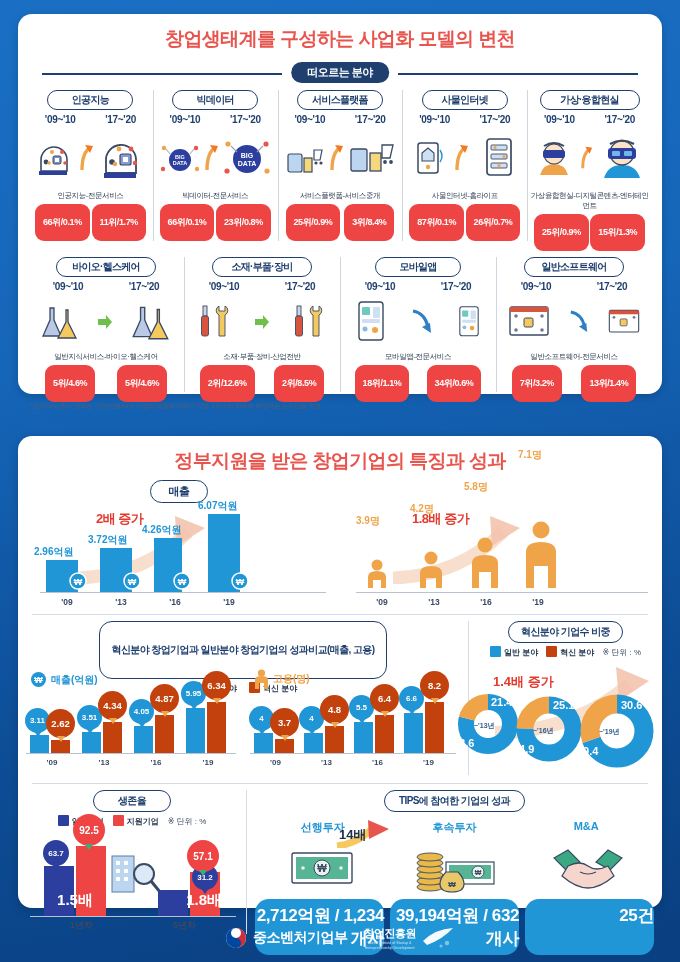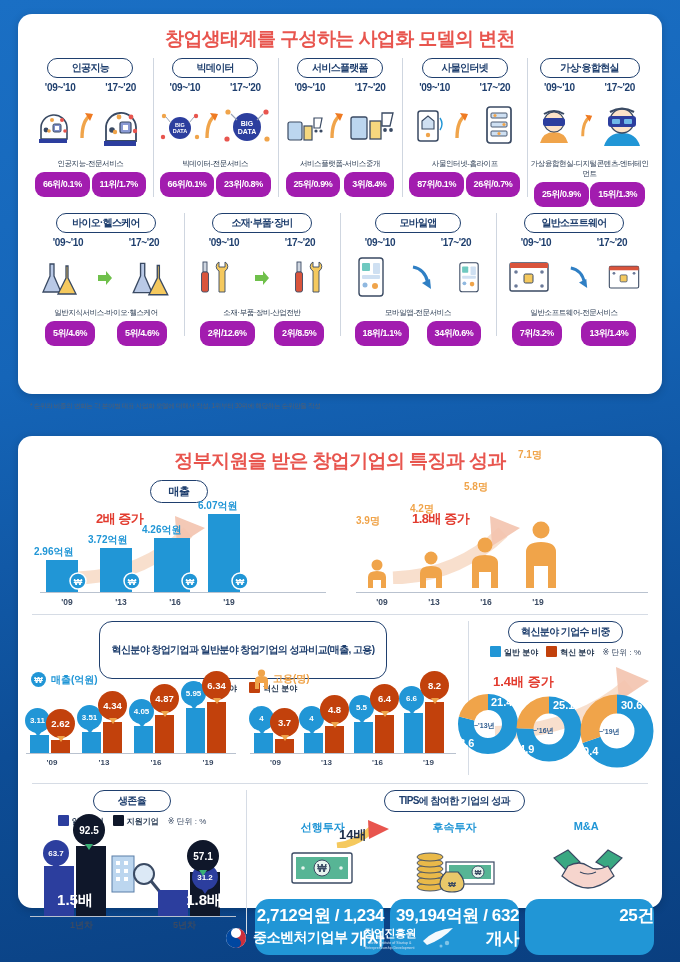--- a/index.html
+++ b/index.html
@@ -57,22 +57,22 @@
   }
   .tag.wide { width: 100px; }
   .years { display: flex; justify-content: space-around; font-size: 10px;
     font-weight: bold; color: #1f3f6e; letter-spacing: -0.3px; margin-bottom: 2px; }
   .artrow { height: 62px; display: flex; align-items: center;
     justify-content: space-around; position: relative; }
   .caption { text-align: center; font-size: 7.5px; color: #2a3b52;
     letter-spacing: -0.4px; margin: 2px 0 3px; }
   .badges { display: flex; justify-content: space-around; padding: 0 4px; }
   .badge {
-    background: #a21caf; color: #fff; font-size: 9px; font-weight: bold;
-    border-radius: 9px; padding: 6px 8px; letter-spacing: -0.4px;
+    background: #ef4444; color: #fff; font-size: 9px; font-weight: bold;
+    border-radius: 9px; padding: 12px 8px; letter-spacing: -0.4px;
     white-space: nowrap;
   }
   .footnote { font-size: 6.5px; color: #555f6e; padding: 6px 12px 0;
     letter-spacing: -0.3px; }
 
   
   .row-div { height: 1px; background: #d6dce5; margin: 0 14px; }
   .capsule {
     display: inline-block; border: 1.8px solid #1f3f6e; border-radius: 13px;
     color: #1f3f6e; font-weight: bold; font-size: 11px; padding: 3px 18px;
@@ -95,34 +95,39 @@
   .bubble::after {
     content: ""; position: absolute; bottom: -4px; left: 50%;
     margin-left: -4px; border-left: 4px solid transparent;
     border-right: 4px solid transparent; border-top: 6px solid currentColor;
   }
   .bar { position: absolute; bottom: 0; }
 
   .blue { background: #2196d6; }
   .orange { background: #c2410c; }
   .navy { background: #2c3e9e; }
-  .green { background: #0f172a; }
+  .green { background: #ef4444; }
 
   .oval-val {
     background: #2196d6; color: #fff; font-weight: bold; font-size: 17px;
     border-radius: 14px; padding: 5px 0; text-align: right;
     letter-spacing: -0.4px;
   }
 </style>
 </head>
 <body>
 
 <div class="panel" id="panel-top">
   <div class="main-title">창업생태계를 구성하는 사업화 모델의 변천</div>
 
+  <div class="sec-head">
+    <div class="rule" style="left:24px; width:240px;"></div>
+    <div class="rule" style="right:24px; width:240px;"></div>
+    <div class="sec-pill">떠오르는 분야</div>
+  </div>
 
   <div class="cols" style="padding:0 10px;">
 
     <div class="col">
       <div class="tag">인공지능</div>
       <div class="years">
         <span>'09~'10</span>
         <span>'17~'20</span>
       </div>
       <div class="artrow">
@@ -458,21 +463,21 @@
           </svg>
         </div>
         <div class="bar" style="left:68px; width:32px; height:44px;">
           <div style="width:100%;height:100%;background:#2196d6;"></div>
           <div style="position:absolute; top:-15px; left:-12px; font-size:10px; font-weight:bold; color:#2196d6; white-space:nowrap;">3.72억원</div>
           <svg width="18" height="18" viewBox="0 0 18 18" style="position:absolute; right:-9px; bottom:2px;">
             <circle cx="9" cy="9" r="8" fill="#2196d6" stroke="#fff" stroke-width="1.5"></circle>
             <text x="9" y="12.5" font-size="9" fill="#fff" text-anchor="middle" font-weight="bold">₩</text>
           </svg>
         </div>
-        <div class="bar" style="left:122px; width:36px; height:54px;margin-top:8px;">
+        <div class="bar" style="left:122px; width:28px; height:54px;margin-top:8px;">
           <div style="width:100%;height:100%;background:#2196d6;"></div>
           <div style="position:absolute; top:-15px; left:-12px; font-size:10px; font-weight:bold; color:#2196d6; white-space:nowrap;">4.26억원</div>
           <svg width="18" height="18" viewBox="0 0 18 18" style="position:absolute; right:-9px; bottom:2px;">
             <circle cx="9" cy="9" r="8" fill="#2196d6" stroke="#fff" stroke-width="1.5"></circle>
             <text x="9" y="12.5" font-size="9" fill="#fff" text-anchor="middle" font-weight="bold">₩</text>
           </svg>
         </div>
         <div class="bar" style="left:176px; width:32px; height:78px;">
           <div style="width:100%;height:100%;background:#2196d6;"></div>
           <div style="position:absolute; top:-15px; left:-10px; font-size:10px; font-weight:bold; color:#2196d6; white-space:nowrap;">6.07억원</div>

